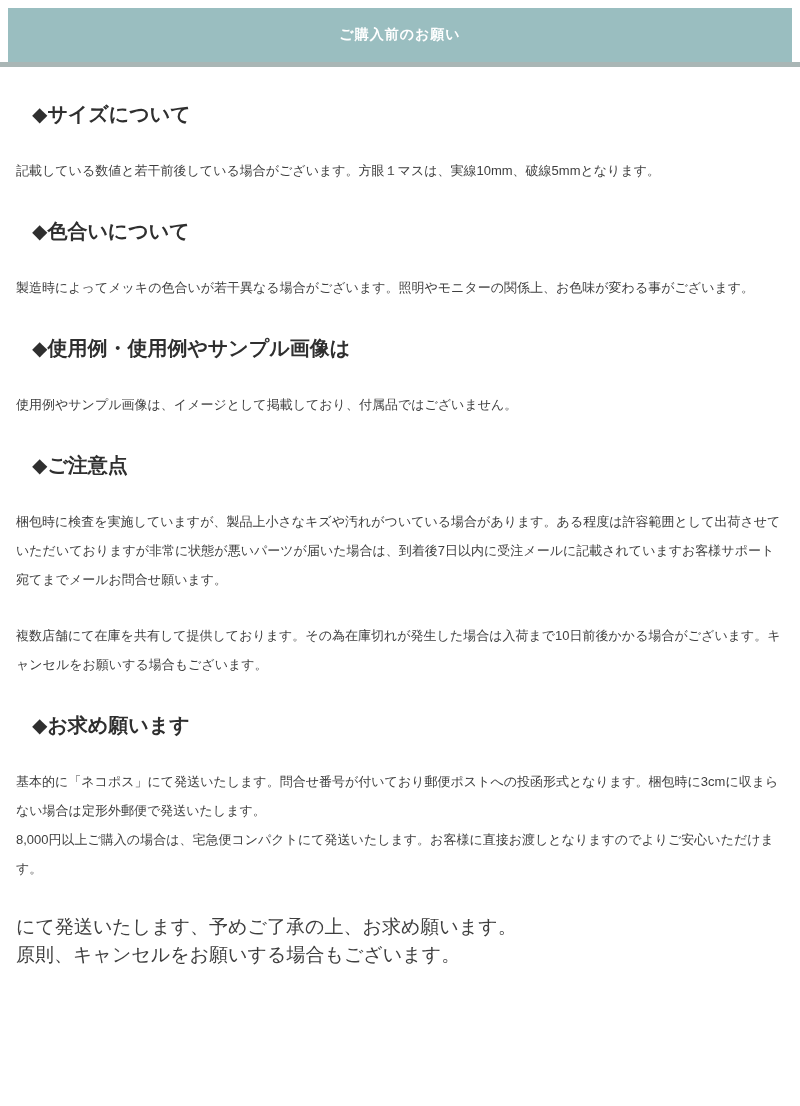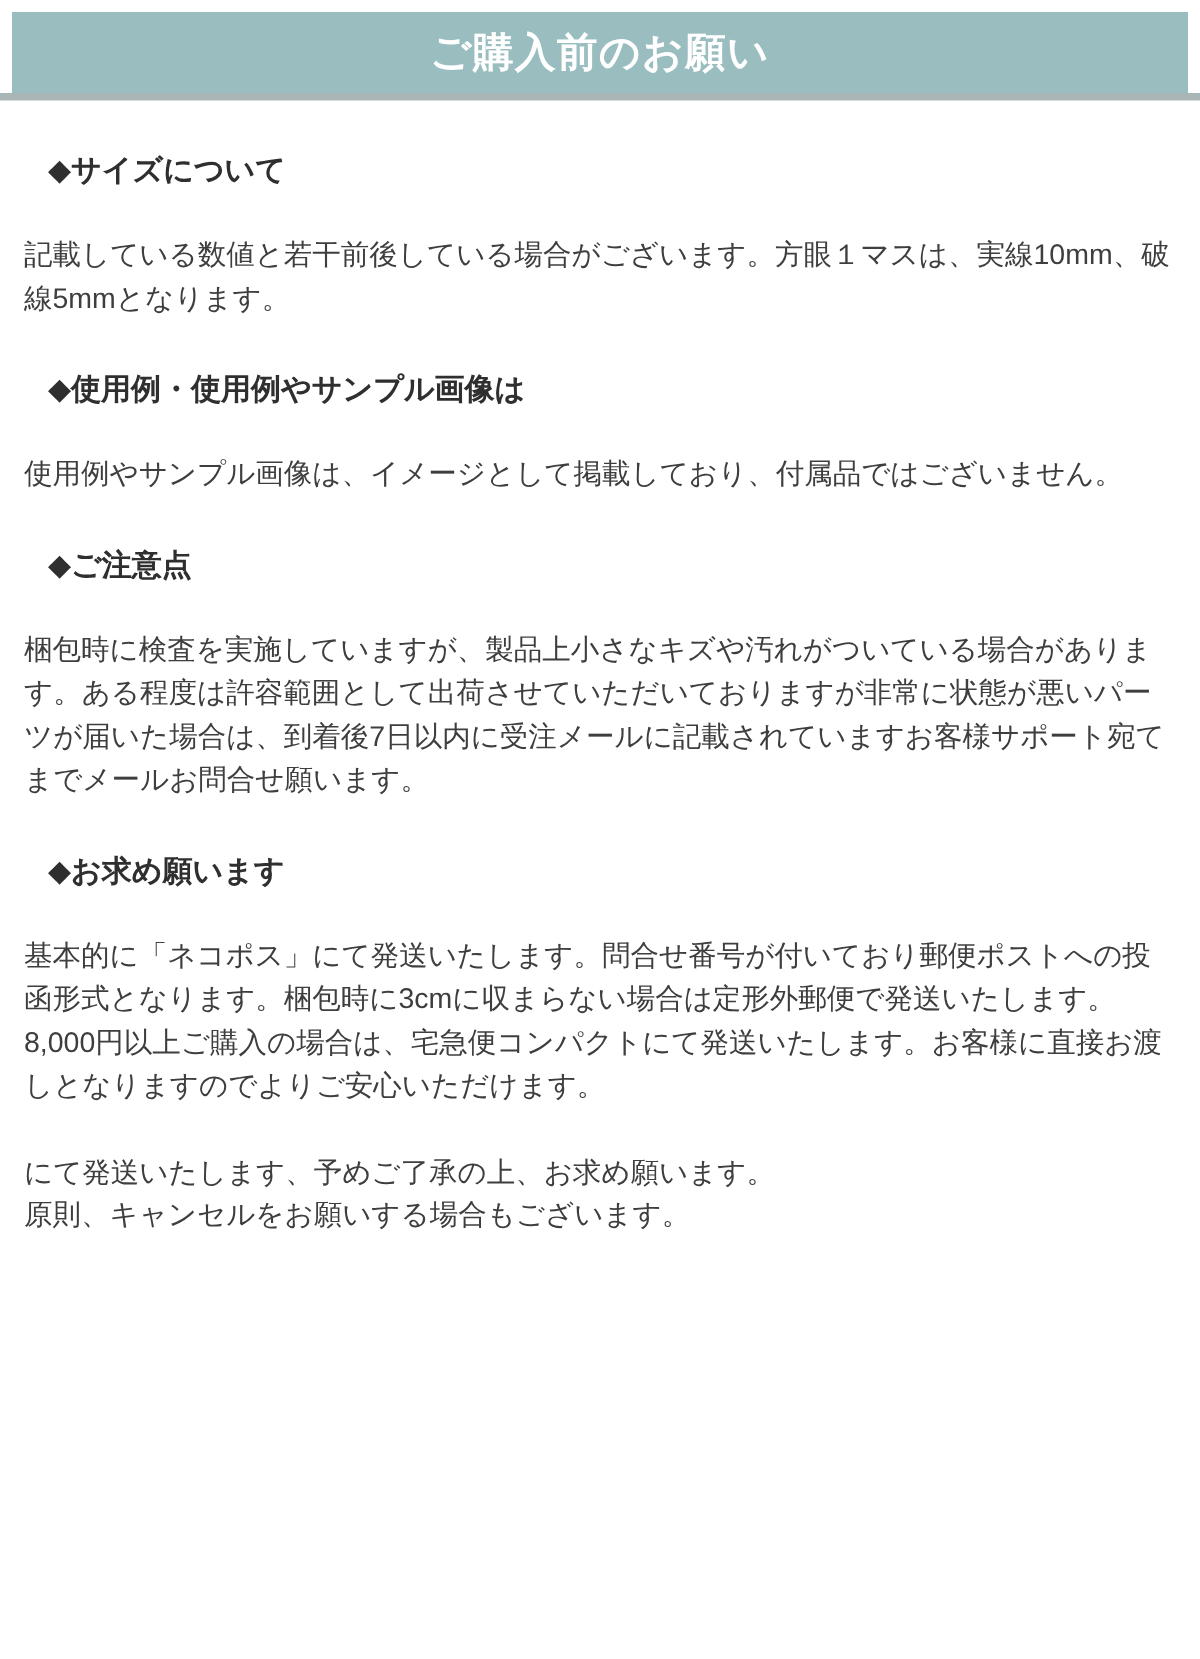--- a/index.html
+++ b/index.html
@@ -22,21 +22,21 @@
     margin: 8px 8px 0 8px;
     height: 54px;
     background: var(--header-bg, #9abec0);
     display: flex;
     align-items: center;
     justify-content: center;
   }
   .header-title {
     margin: 0;
     color: var(--header-text, #ffffff);
-    font-size: 27px;
+    font-size: 14px;
     font-weight: bold;
     letter-spacing: 1px;
   }
   .header-divider {
     height: 5px;
     width: 100%;
     background: var(--divider, #a9b6b5);
   }
   .content {
     padding: 0 16px 8px 16px;
@@ -46,21 +46,21 @@
     font-size: 20px;
     line-height: 29px;
     font-weight: bold;
     color: var(--heading-text, #2f2f2f);
   }
   .section:first-child .section-heading {
     margin-top: 33px;
   }
   .section-body {
     margin: 27px 0 0 0;
-    font-size: 19px;
+    font-size: 13px;
     line-height: 29px;
     color: var(--body-text, #3e3e3e);
     white-space: pre-line;
   }
   .footer-note {
     margin: 30px 0 0 0;
     font-size: 19px;
     line-height: 28px;
     color: var(--body-text, #3e3e3e);
   }
@@ -75,32 +75,37 @@
   </div>
   <div class="header-divider"></div>
 
   <div class="content">
 
     <div class="section">
       <h2 class="section-heading">◆サイズについて</h2>
       <p class="section-body">記載している数値と若干前後している場合がございます。方眼１マスは、実線10mm、破線5mmとなります。</p>
     </div>
 
+    <div class="section">
+      <h2 class="section-heading">◆色合いについて</h2>
+      <p class="section-body">製造時によってメッキの色合いが若干異なる場合がございます。照明やモニターの関係上、お色味が変わる事がございます。</p>
+    </div>
 
     <div class="section">
       <h2 class="section-heading">◆使用例・使用例やサンプル画像は</h2>
       <p class="section-body">使用例やサンプル画像は、イメージとして掲載しており、付属品ではございません。</p>
     </div>
 
     <div class="section">
       <h2 class="section-heading">◆ご注意点</h2>
       <p class="section-body">梱包時に検査を実施していますが、製品上小さなキズや汚れがついている場合があります。ある程度は許容範囲として出荷させていただいておりますが非常に状態が悪いパーツが届いた場合は、到着後7日以内に受注メールに記載されていますお客様サポート宛てまでメールお問合せ願います。</p>
     </div>
 
     <div class="section">
+      <p class="section-body">複数店舗にて在庫を共有して提供しております。その為在庫切れが発生した場合は入荷まで10日前後かかる場合がございます。キャンセルをお願いする場合もございます。</p>
     </div>
 
     <div class="section">
       <h2 class="section-heading">◆お求め願います</h2>
       <p class="section-body">基本的に「ネコポス」にて発送いたします。問合せ番号が付いており郵便ポストへの投函形式となります。梱包時に3cmに収まらない場合は定形外郵便で発送いたします。
 8,000円以上ご購入の場合は、宅急便コンパクトにて発送いたします。お客様に直接お渡しとなりますのでよりご安心いただけます。</p>
     </div>
 
     <p class="footer-note">
       <span>にて発送いたします、予めご了承の上、お求め願います。</span><br>

